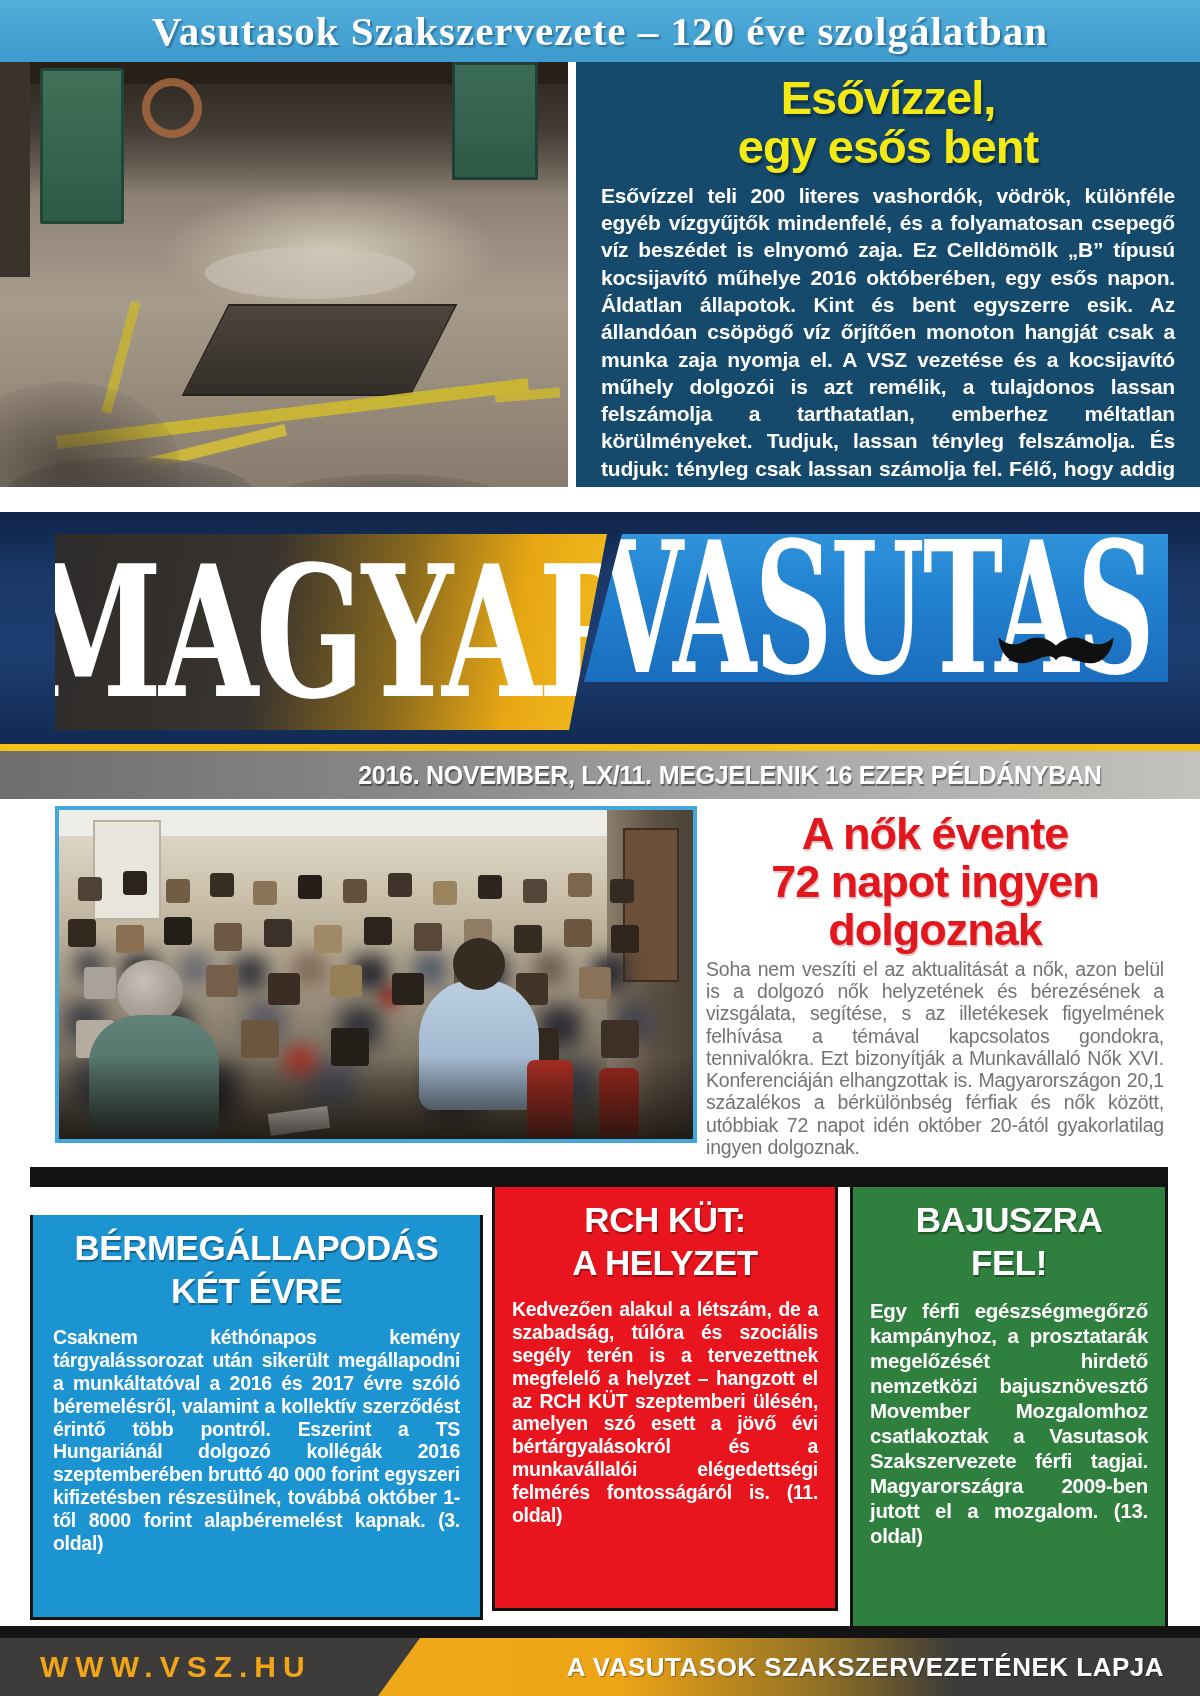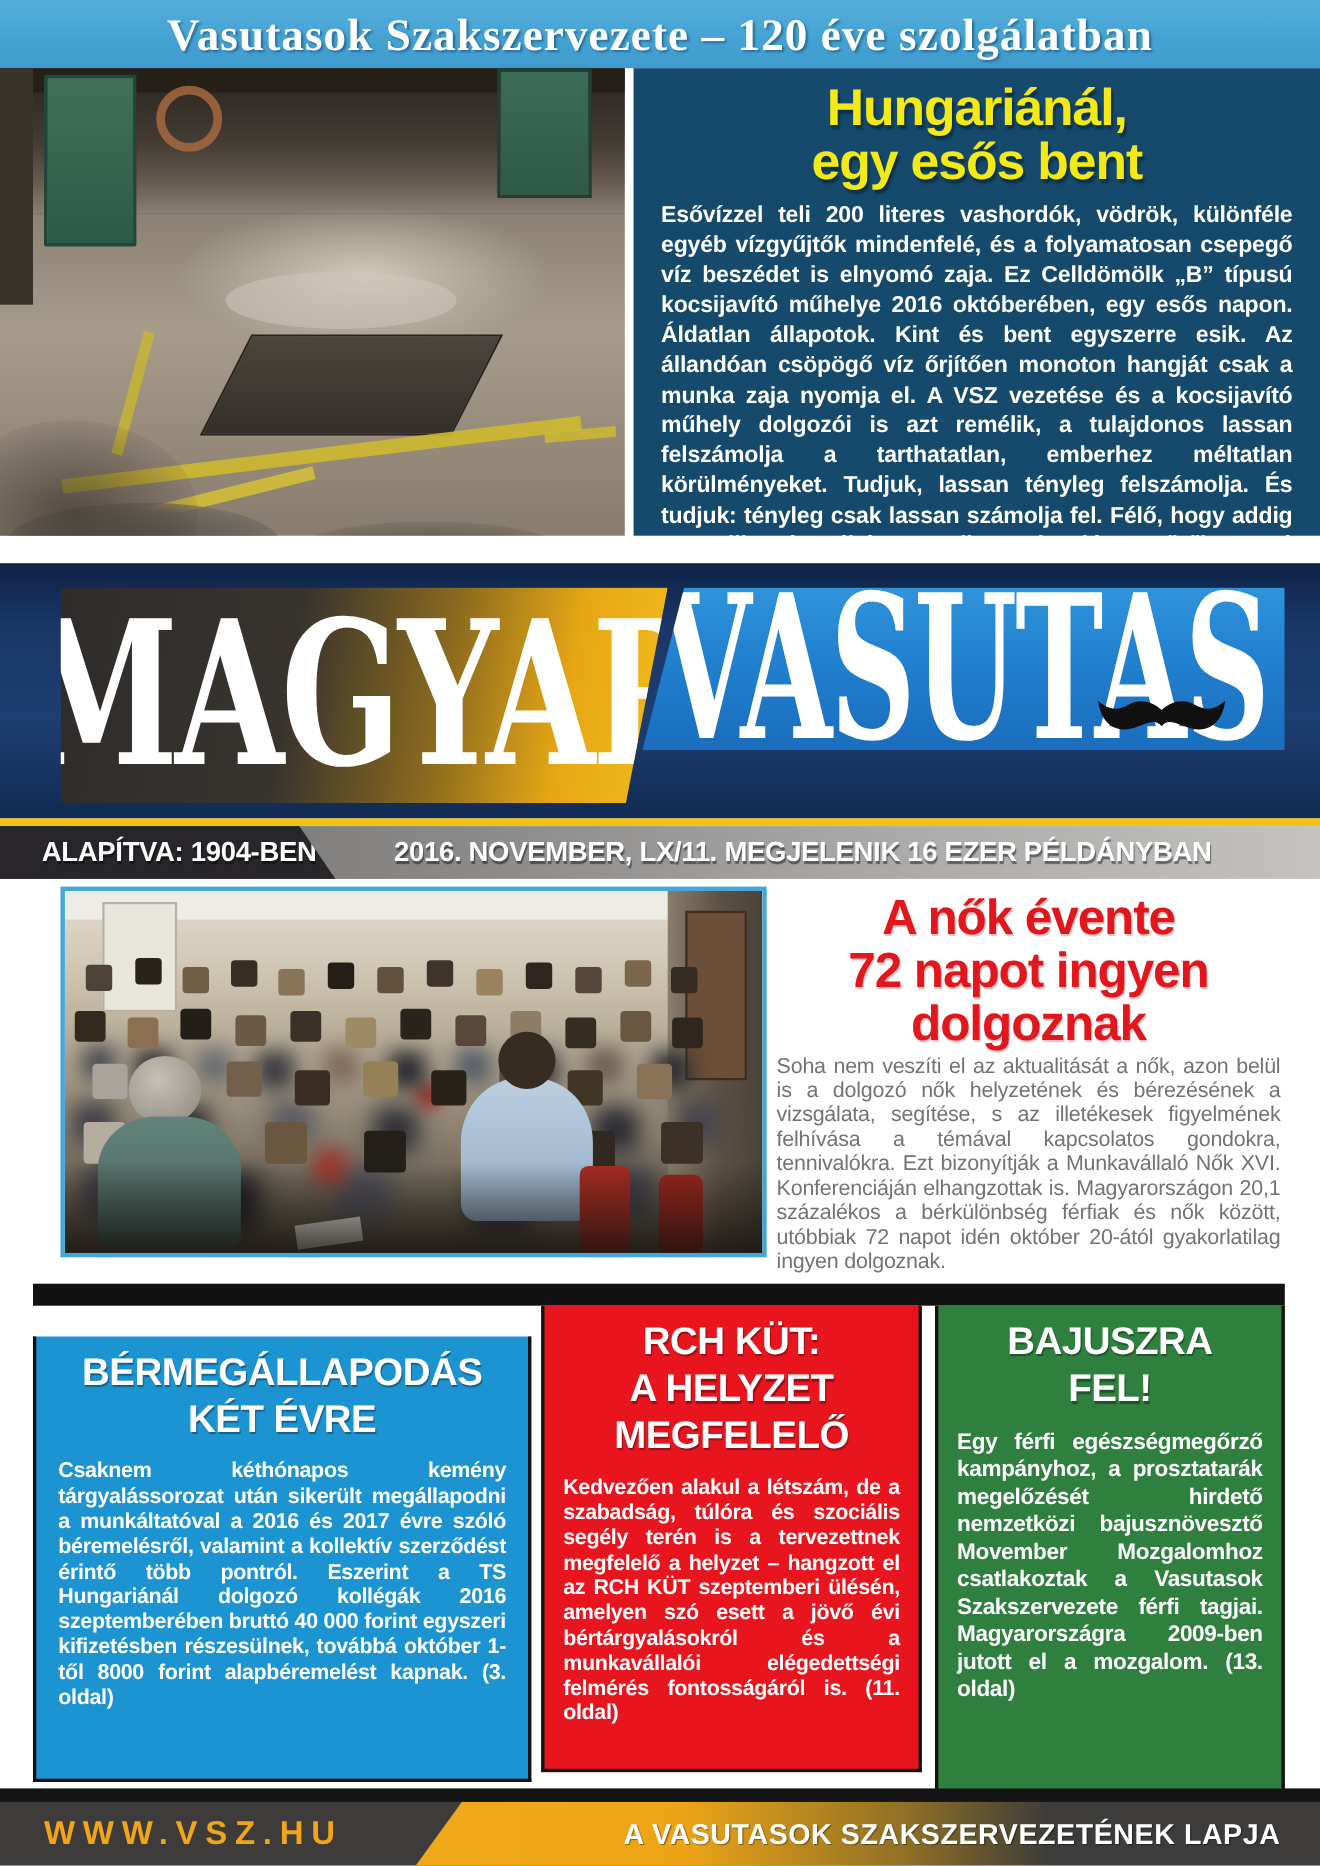--- a/index.html
+++ b/index.html
@@ -200,43 +200,40 @@
     <div class="ws-line2"></div>
     <div class="ws-line3"></div>
     <div class="ws-line4"></div>
     <div class="ws-puddle1"></div>
     <div class="ws-puddle2"></div>
     <div class="ws-stain"></div>
   </div>
 
   <div class="lead-article">
     <div class="lead-headline">
-      <div>Hungariánál,</div>
+      <div>Esővízzel,</div>
       <div>egy esős bent</div>
     </div>
     <p class="lead-body">Esővízzel teli 200 literes vashordók, vödrök, különféle egyéb vízgyűjtők mindenfelé, és a folyamatosan csepegő víz beszédet is elnyomó zaja. Ez Celldömölk „B” típusú kocsijavító műhelye 2016 októberében, egy esős napon. Áldatlan állapotok. Kint és bent egyszerre esik. Az állandóan csöpögő víz őrjítően monoton hangját csak a munka zaja nyomja el. A VSZ vezetése és a kocsijavító műhely dolgozói is azt remélik, a tulajdonos lassan felszámolja a tarthatatlan, emberhez méltatlan körülményeket. Tudjuk, lassan tényleg felszámolja. És tudjuk: tényleg csak lassan számolja fel. Félő, hogy addig megtelik még néhány 200 literes hordó a tetőről csurgó esővízzel.</p>
   </div>
 
   <div class="masthead">
     <div class="magyar-panel">
       <span class="masthead-word">MAGYAR</span>
     </div>
     <div class="vasutas-panel">
       <span class="masthead-word vasutas-word">VASUTAS</span>
     </div>
     <svg class="mustache" viewBox="0 0 120 40" aria-hidden="true">
       <path fill="#101010" d="M60 11 C52 3 40 1 32 6 C22 12 14 11 5 3 C7 21 19 31 34 27 C45 24 54 17 60 25 C66 17 75 24 86 27 C101 31 113 21 115 3 C106 11 98 12 88 6 C80 1 68 3 60 11 Z"></path>
     </svg>
   </div>
 
   <div class="gold-line"></div>
   <div class="info-bar">
-    <div class="founded-panel">
-      <span>ALAPÍTVA: 1904-BEN</span>
-    </div>
     <span class="issue">2016. NOVEMBER, LX/11.</span>
     <span class="circulation">MEGJELENIK 16 EZER PÉLDÁNYBAN</span>
   </div>
 
   <div class="photo-conference">
     <div class="conf-ceiling"></div>
     <div class="conf-door"></div>
     <div class="conf-pillar"></div>
     <div class="conf-pillar-door"></div>
     <div class="crowd-bodies"></div>
@@ -265,21 +262,20 @@
       <div>BÉRMEGÁLLAPODÁS</div>
       <div>KÉT ÉVRE</div>
     </div>
     <p class="teaser-body">Csaknem kéthónapos kemény tárgyalássorozat után sikerült megállapodni a munkáltatóval a 2016 és 2017 évre szóló béremelésről, valamint a kollektív szerződést érintő több pontról. Eszerint a TS Hungariánál dolgozó kollégák 2016 szeptemberében bruttó 40 000 forint egyszeri kifizetésben részesülnek, továbbá október 1-től 8000 forint alapbéremelést kapnak. (3. oldal)</p>
   </section>
 
   <section class="teaser teaser-red">
     <div class="teaser-title">
       <div>RCH KÜT:</div>
       <div>A HELYZET</div>
-      <div>MEGFELELŐ</div>
     </div>
     <p class="teaser-body">Kedvezően alakul a létszám, de a szabadság, túlóra és szociális segély terén is a tervezettnek megfelelő a helyzet – hangzott el az RCH KÜT szeptemberi ülésén, amelyen szó esett a jövő évi bértárgyalásokról és a munkavállalói elégedettségi felmérés fontosságáról is. (11. oldal)</p>
   </section>
 
   <section class="teaser teaser-green">
     <div class="teaser-title">
       <div>BAJUSZRA</div>
       <div>FEL!</div>
     </div>
     <p class="teaser-body">Egy férfi egészségmegőrző kampányhoz, a prosztatarák megelőzését hirdető nemzetközi bajusznövesztő Movember Mozgalomhoz csatlakoztak a Vasutasok Szakszervezete férfi tagjai. Magyarországra 2009-ben jutott el a mozgalom. (13. oldal)</p>

